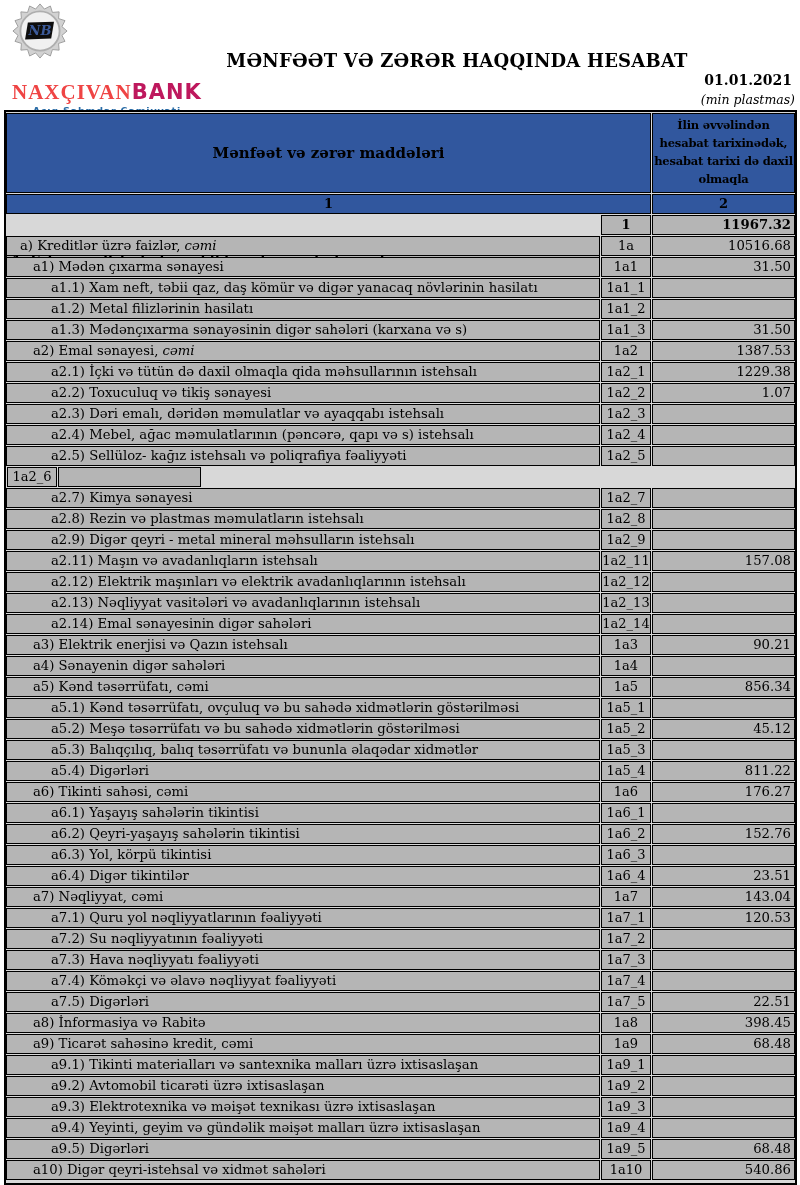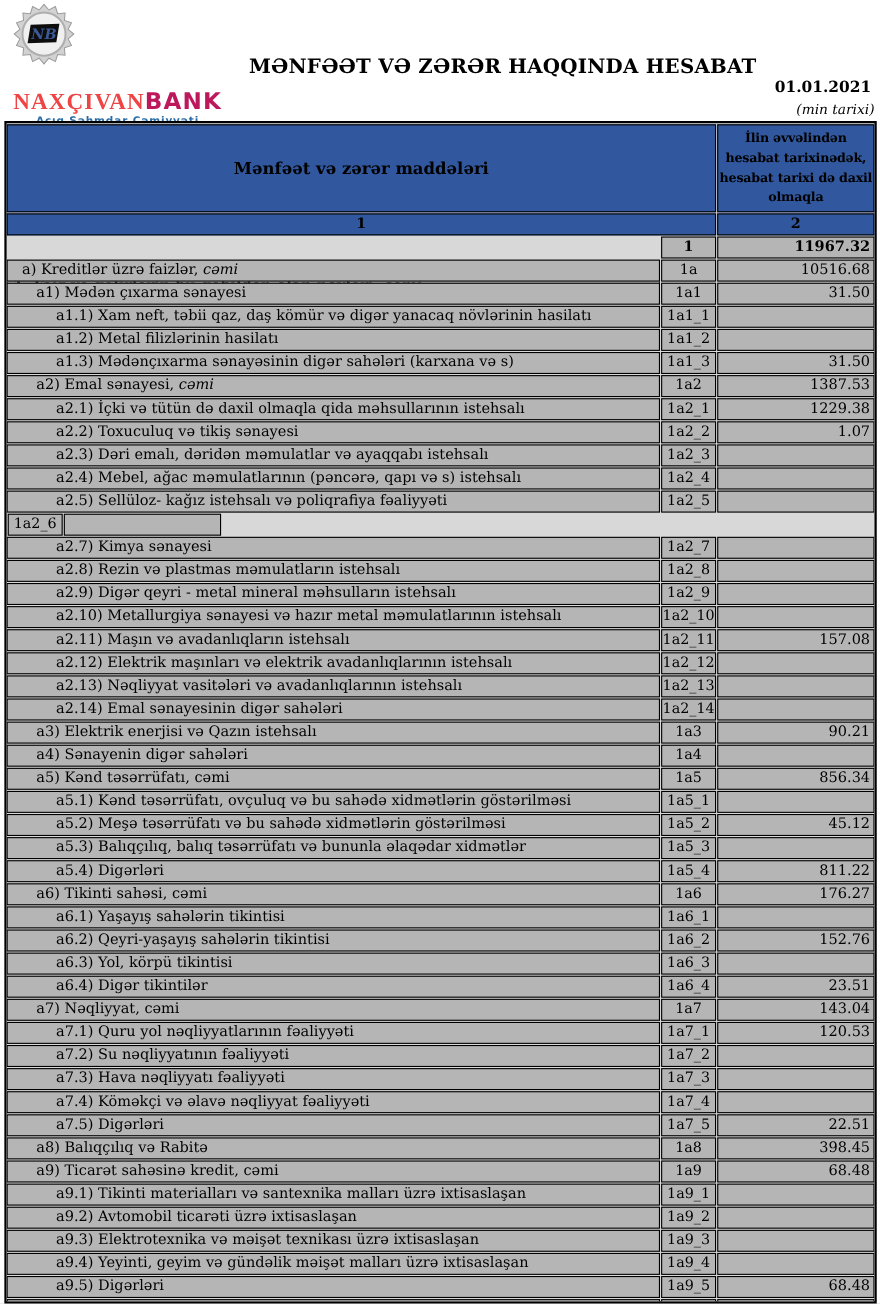--- a/index.html
+++ b/index.html
@@ -80,21 +80,21 @@
   <div class="wordmark">
     <div class="line1">
       <span class="nm1">NAXÇIVAN</span><span class="nm2">BANK</span>
     </div>
     <div class="line2">Açıq Səhmdar Cəmiyyəti</div>
   </div>
 </div>
 
 <h1 class="page-title">MƏNFƏƏT VƏ ZƏRƏR HAQQINDA HESABAT</h1>
 <div class="report-date">01.01.2021</div>
-<div class="unit-note">(min tarixi)</div>
+<div class="unit-note">(min plastmas)</div>
 
 <div class="pl-table">
   <div class="hrow hmain">
     <div class="cell left">Mənfəət və zərər maddələri</div>
     <div class="cell right">İlin əvvəlindən hesabat tarixinədək, hesabat tarixi də daxil olmaqla</div>
   </div>
   <div class="hrow hidx">
     <div class="cell left">1</div>
     <div class="cell right">2</div>
   </div>
@@ -187,25 +187,20 @@
     <div class="code">1a2_8</div>
     <div class="value"></div>
   </div>
 
   <div class="trow indent3">
     <div class="label"><span class="main">a2.9) Digər qeyri - metal mineral məhsulların istehsalı</span></div>
     <div class="code">1a2_9</div>
     <div class="value"></div>
   </div>
 
-  <div class="trow indent3">
-    <div class="label"><span class="main">a2.10) Metallurgiya sənayesi və hazır metal məmulatlarının istehsalı</span></div>
-    <div class="code">1a2_10</div>
-    <div class="value"></div>
-  </div>
 
   <div class="trow indent3">
     <div class="label"><span class="main">a2.11) Maşın və avadanlıqların istehsalı</span></div>
     <div class="code">1a2_11</div>
     <div class="value">157.08</div>
   </div>
 
   <div class="trow indent3">
     <div class="label"><span class="main">a2.12) Elektrik maşınları və elektrik avadanlıqlarının istehsalı</span></div>
     <div class="code">1a2_12</div>
@@ -326,21 +321,21 @@
     <div class="value"></div>
   </div>
 
   <div class="trow indent3">
     <div class="label"><span class="main">a7.5) Digərləri</span></div>
     <div class="code">1a7_5</div>
     <div class="value">22.51</div>
   </div>
 
   <div class="trow indent2">
-    <div class="label"><span class="main">a8)  Balıqçılıq və Rabitə</span></div>
+    <div class="label"><span class="main">a8)  İnformasiya və Rabitə</span></div>
     <div class="code">1a8</div>
     <div class="value">398.45</div>
   </div>
 
   <div class="trow indent2">
     <div class="label"><span class="main">a9) Ticarət sahəsinə kredit, cəmi</span></div>
     <div class="code">1a9</div>
     <div class="value">68.48</div>
   </div>
 

